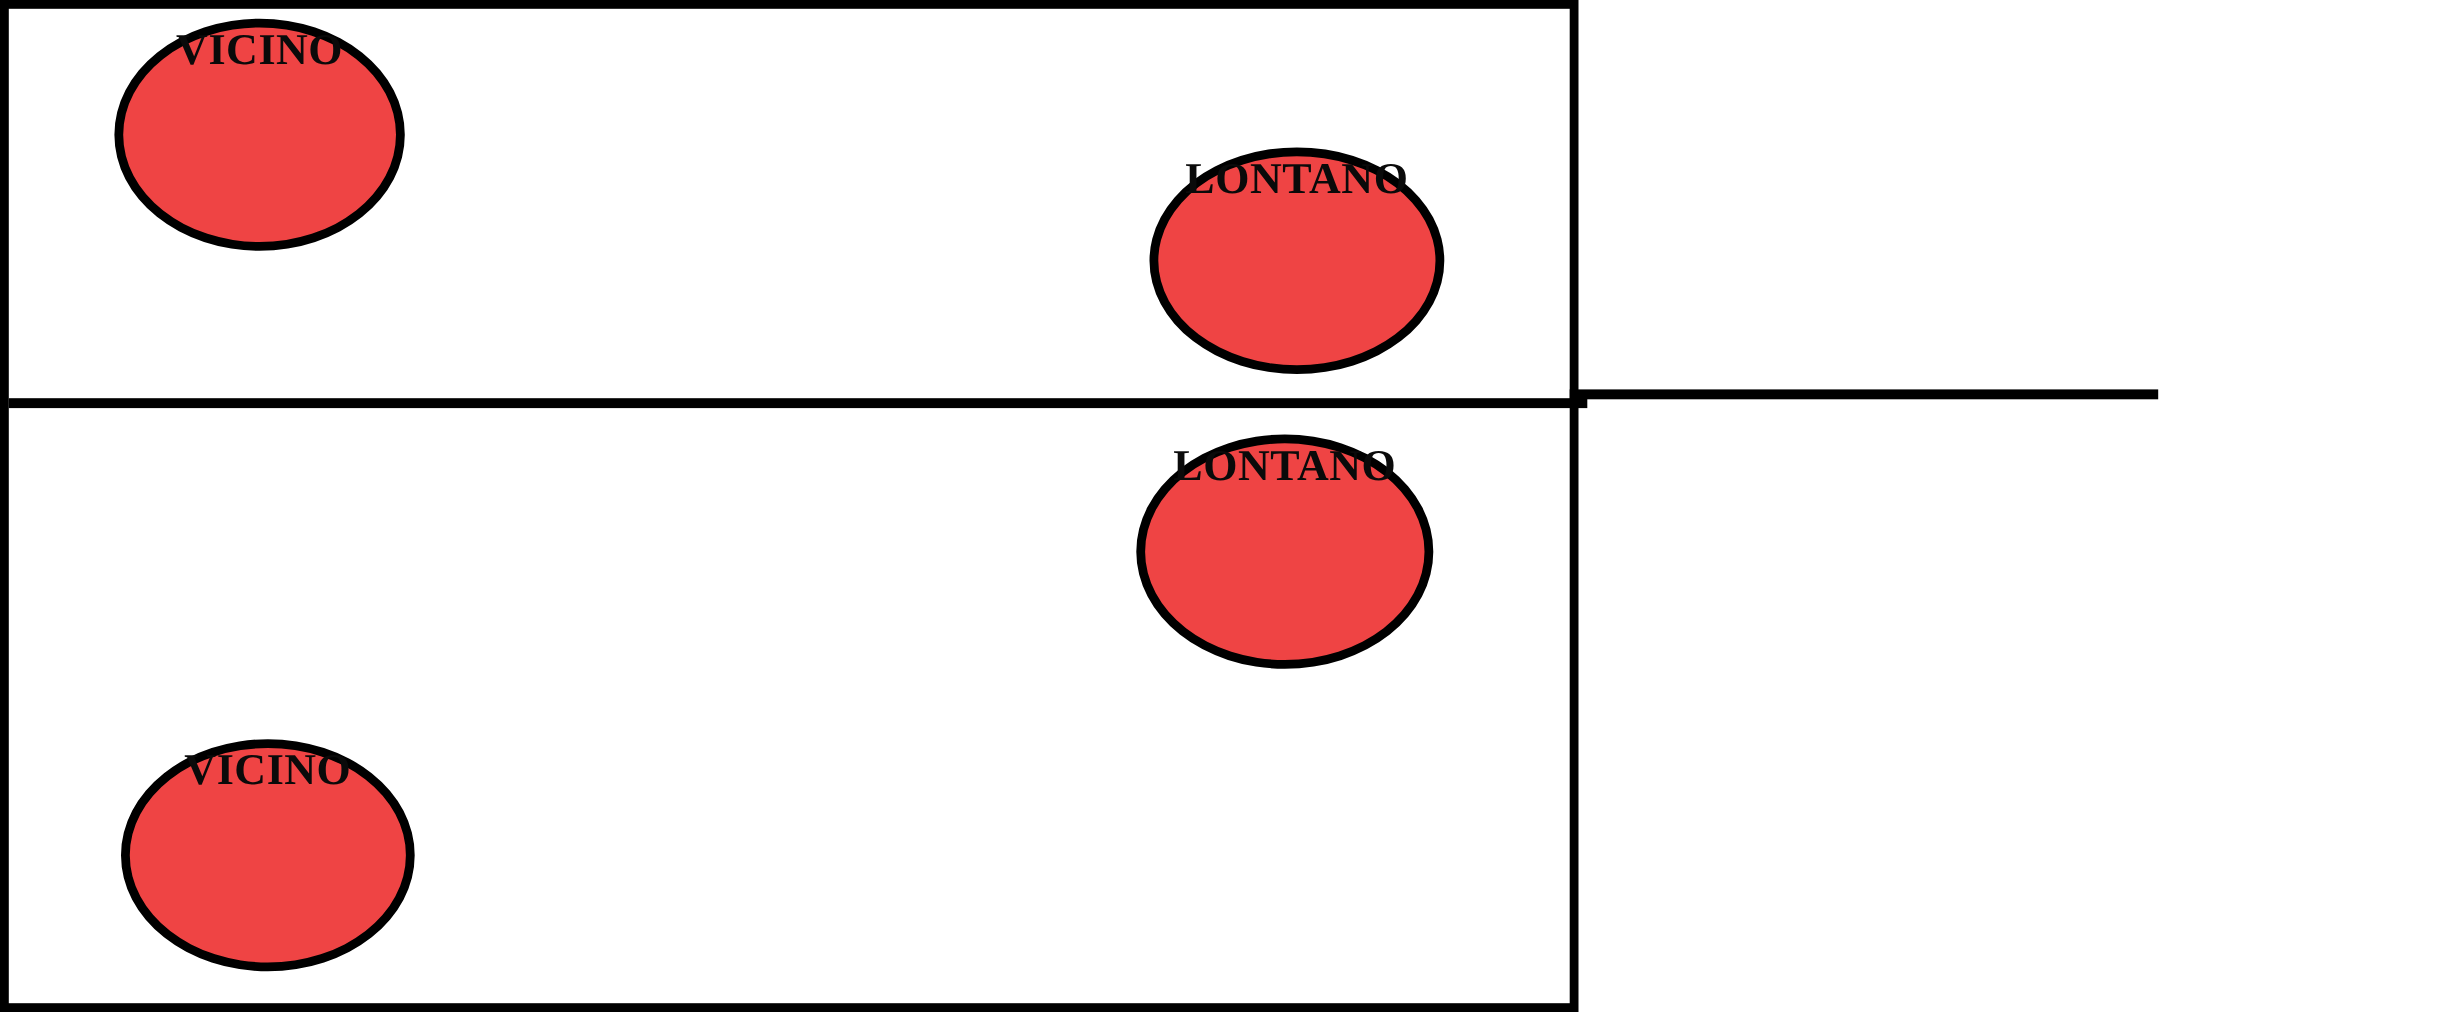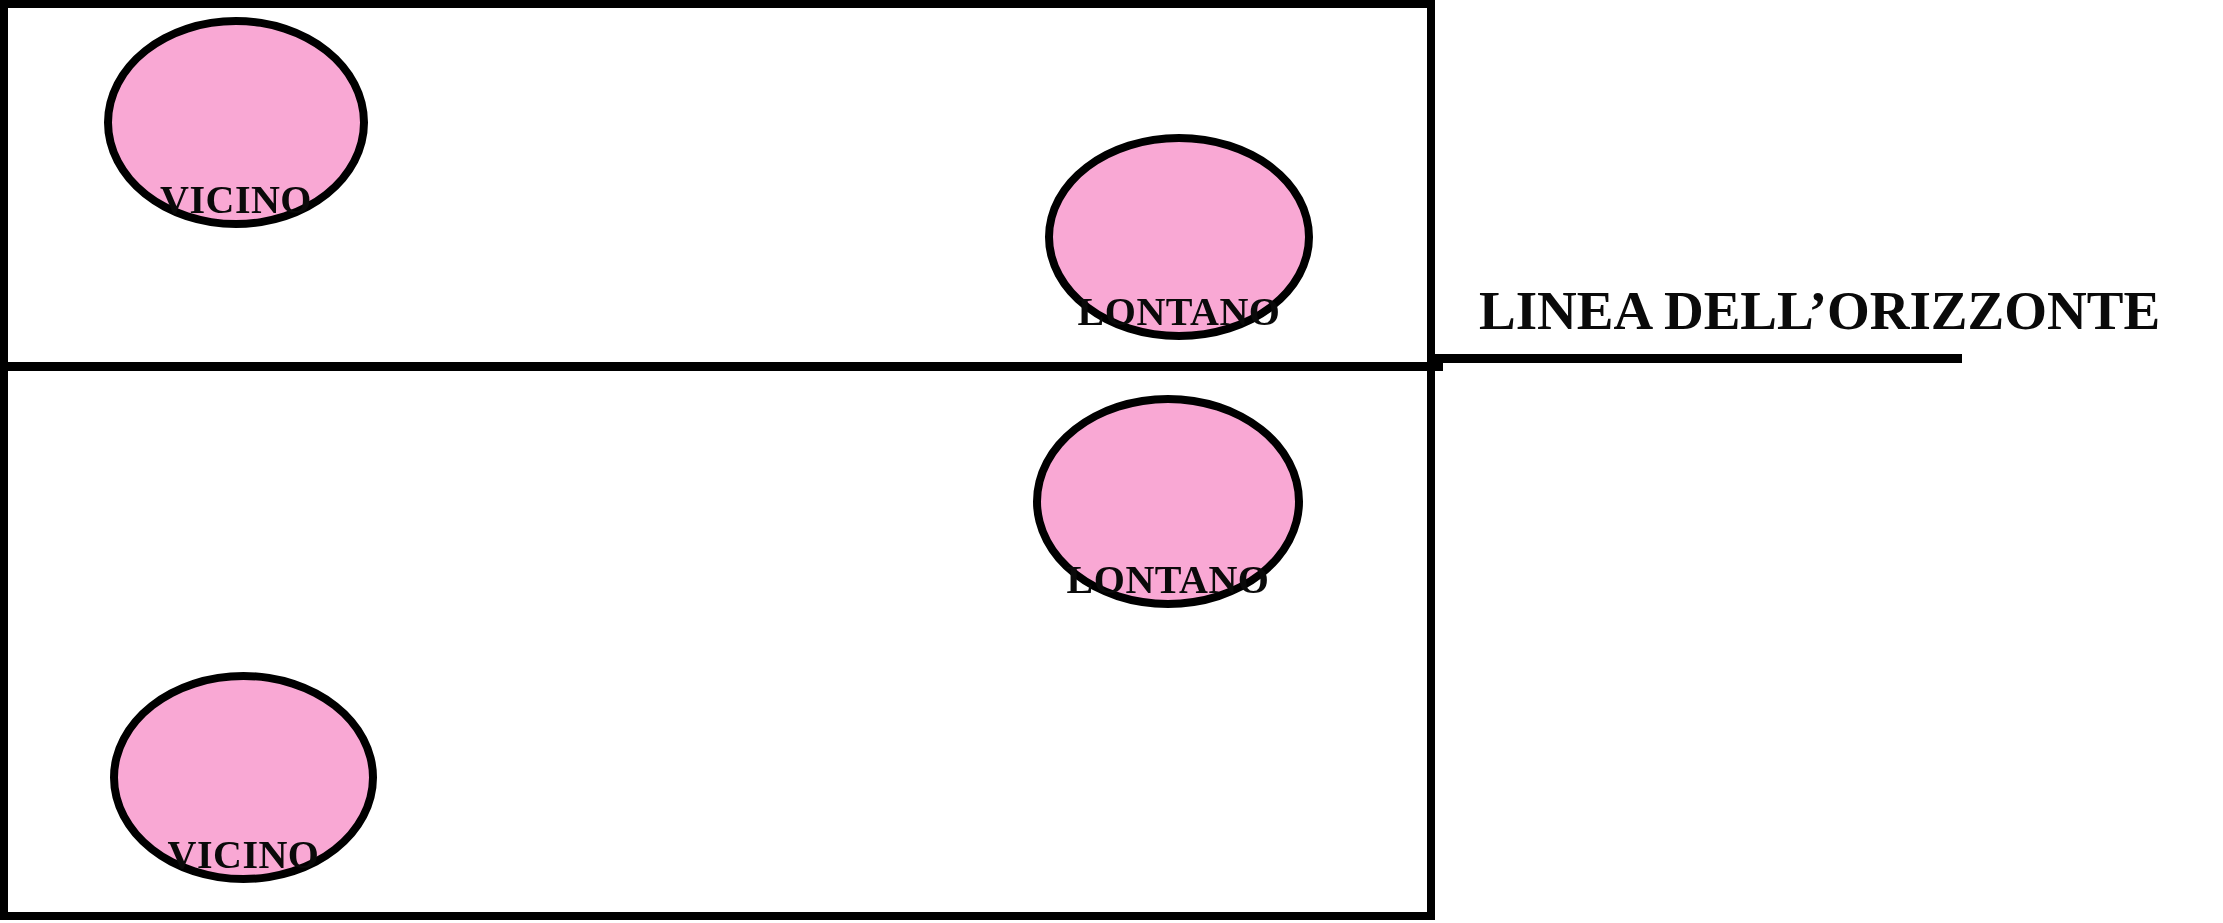--- a/index.html
+++ b/index.html
@@ -48,23 +48,23 @@
   }
   .panel-top    { top: 8px;   height: 346px; }
   .panel-bottom { top: 363px; height: 549px; }
 
   
   .ellipse {
     position: absolute;
     box-sizing: border-box;
     border: 8px solid #000000;
     border-radius: 50%;
-    background: #f9a8d4;
+    background: #ef4444;
     display: flex;
-    align-items: flex-end;
+    align-items: flex-start;
     justify-content: center;
   }
   .ellipse-label {
     font-family: "Liberation Serif", "DejaVu Serif", serif;
     font-weight: bold;
     font-size: 40px;
     letter-spacing: 0.5px;
     color: #0a0a0a;
     white-space: nowrap;
     line-height: 1;
@@ -123,15 +123,14 @@
 
   <div class="ellipse" id="ellipse-lontano-bot">
     <span class="ellipse-label">LONTANO</span>
   </div>
 
   <div class="ellipse" id="ellipse-vicino-bot">
     <span class="ellipse-label">VICINO</span>
   </div>
 
   <div class="horizon-line"></div>
-  <div class="horizon-caption">LINEA DELL’ORIZZONTE</div>
 
 </div>
 
 </body></html>

